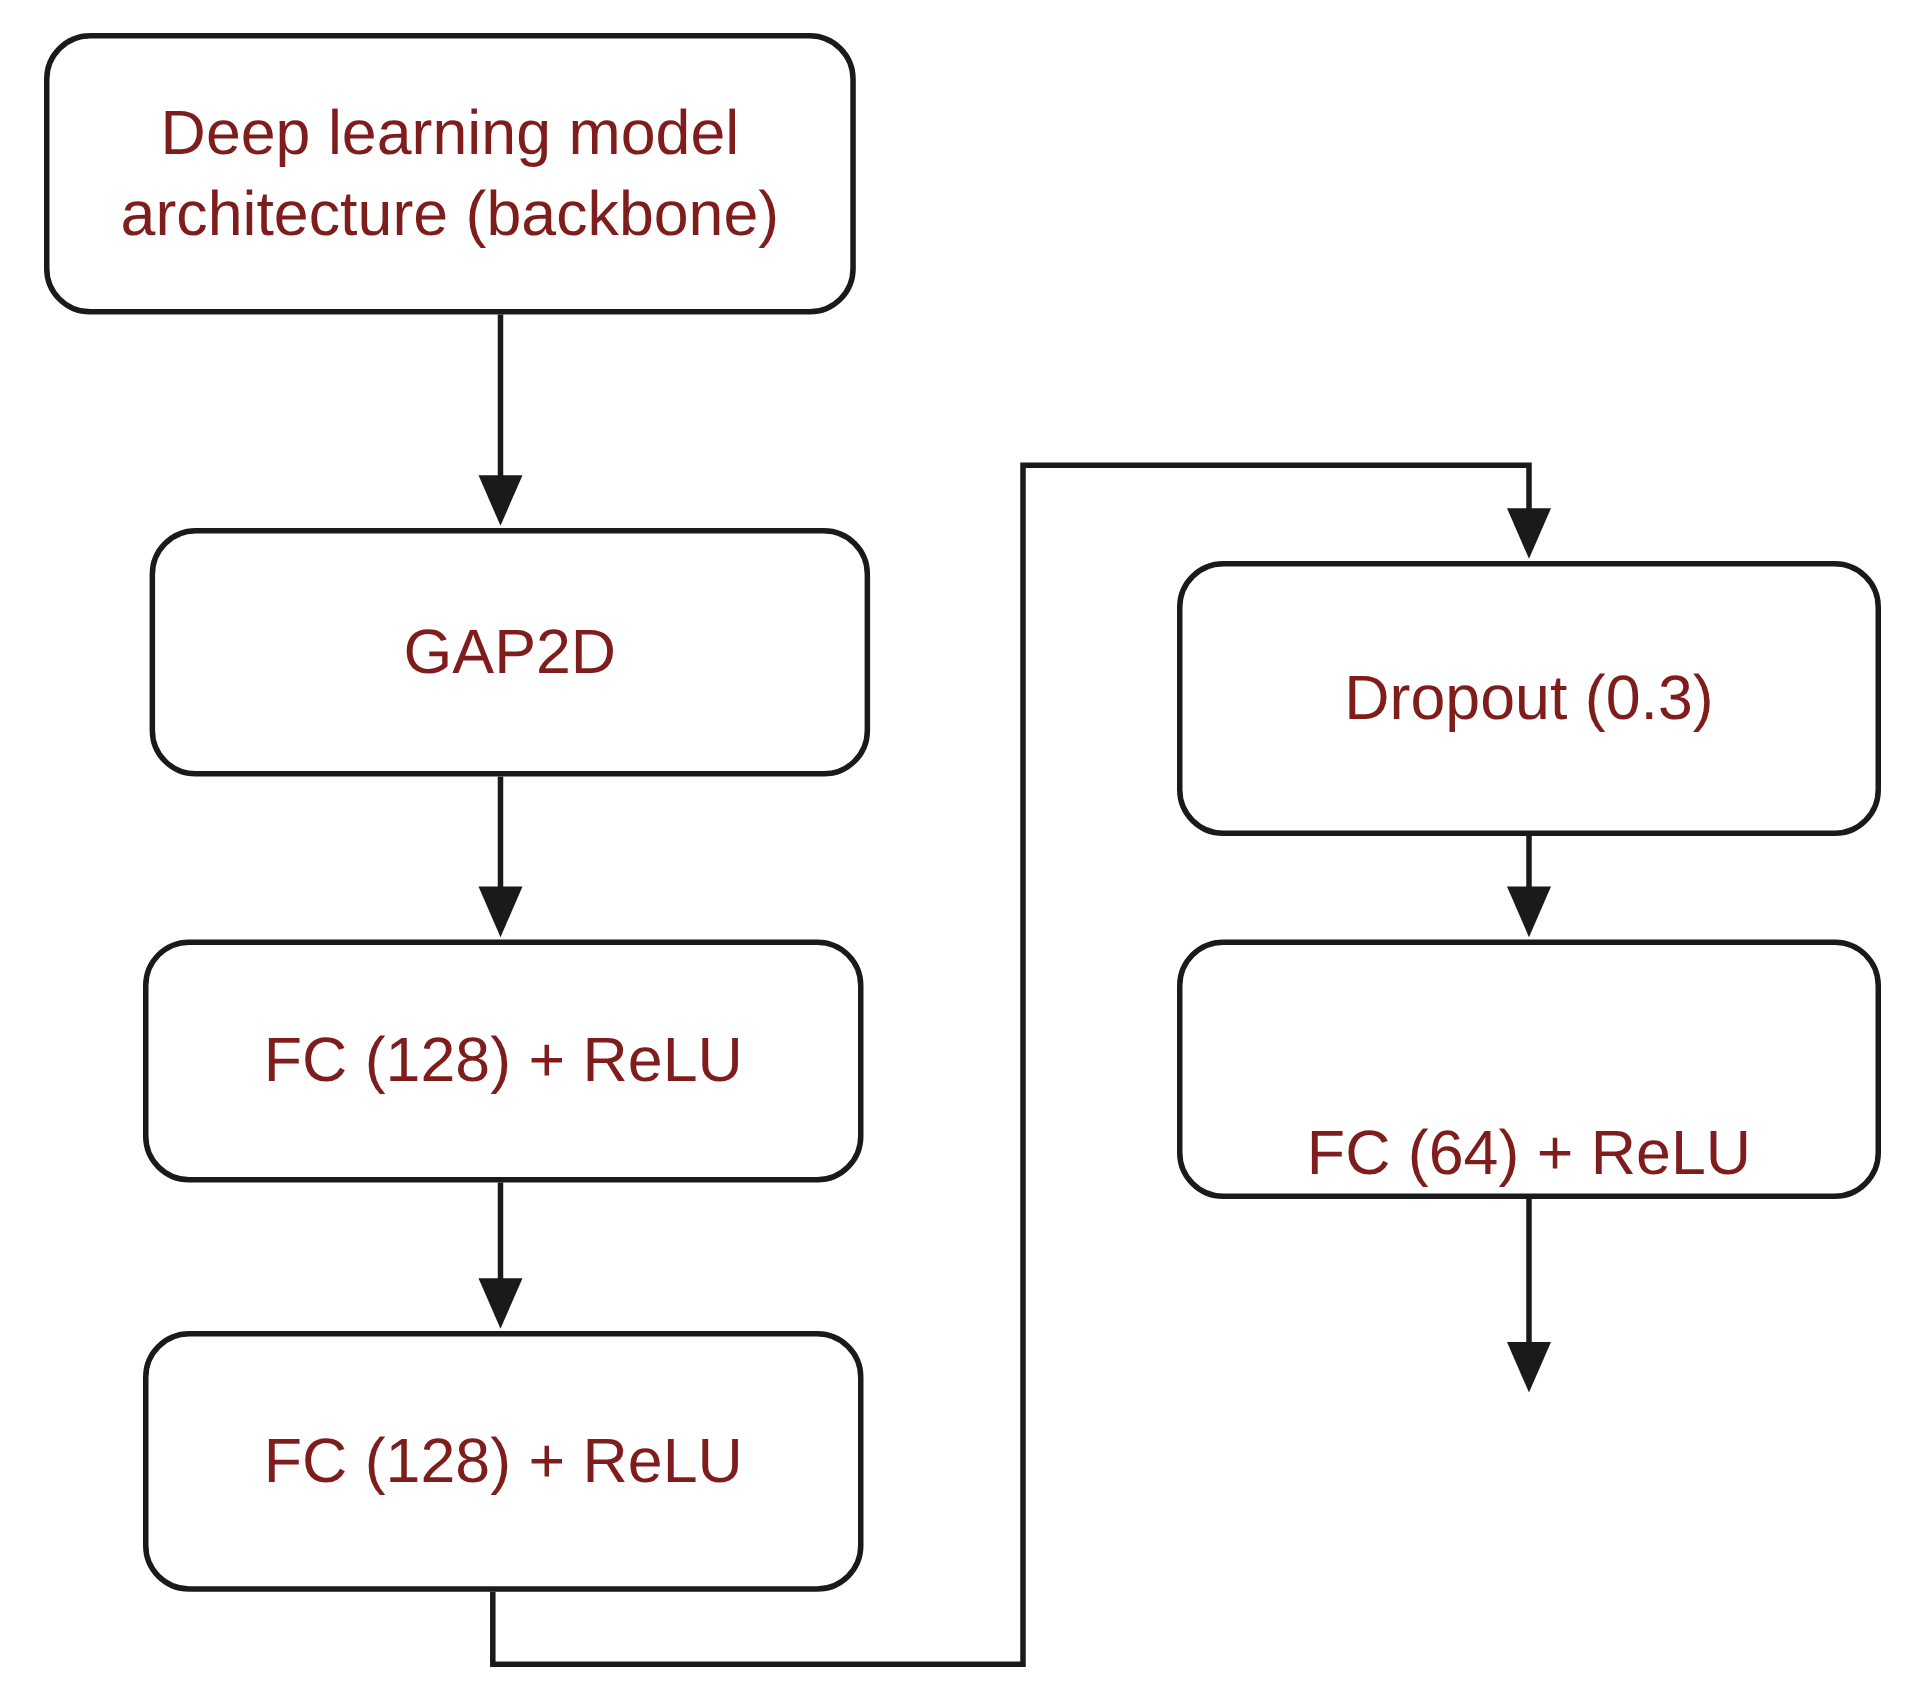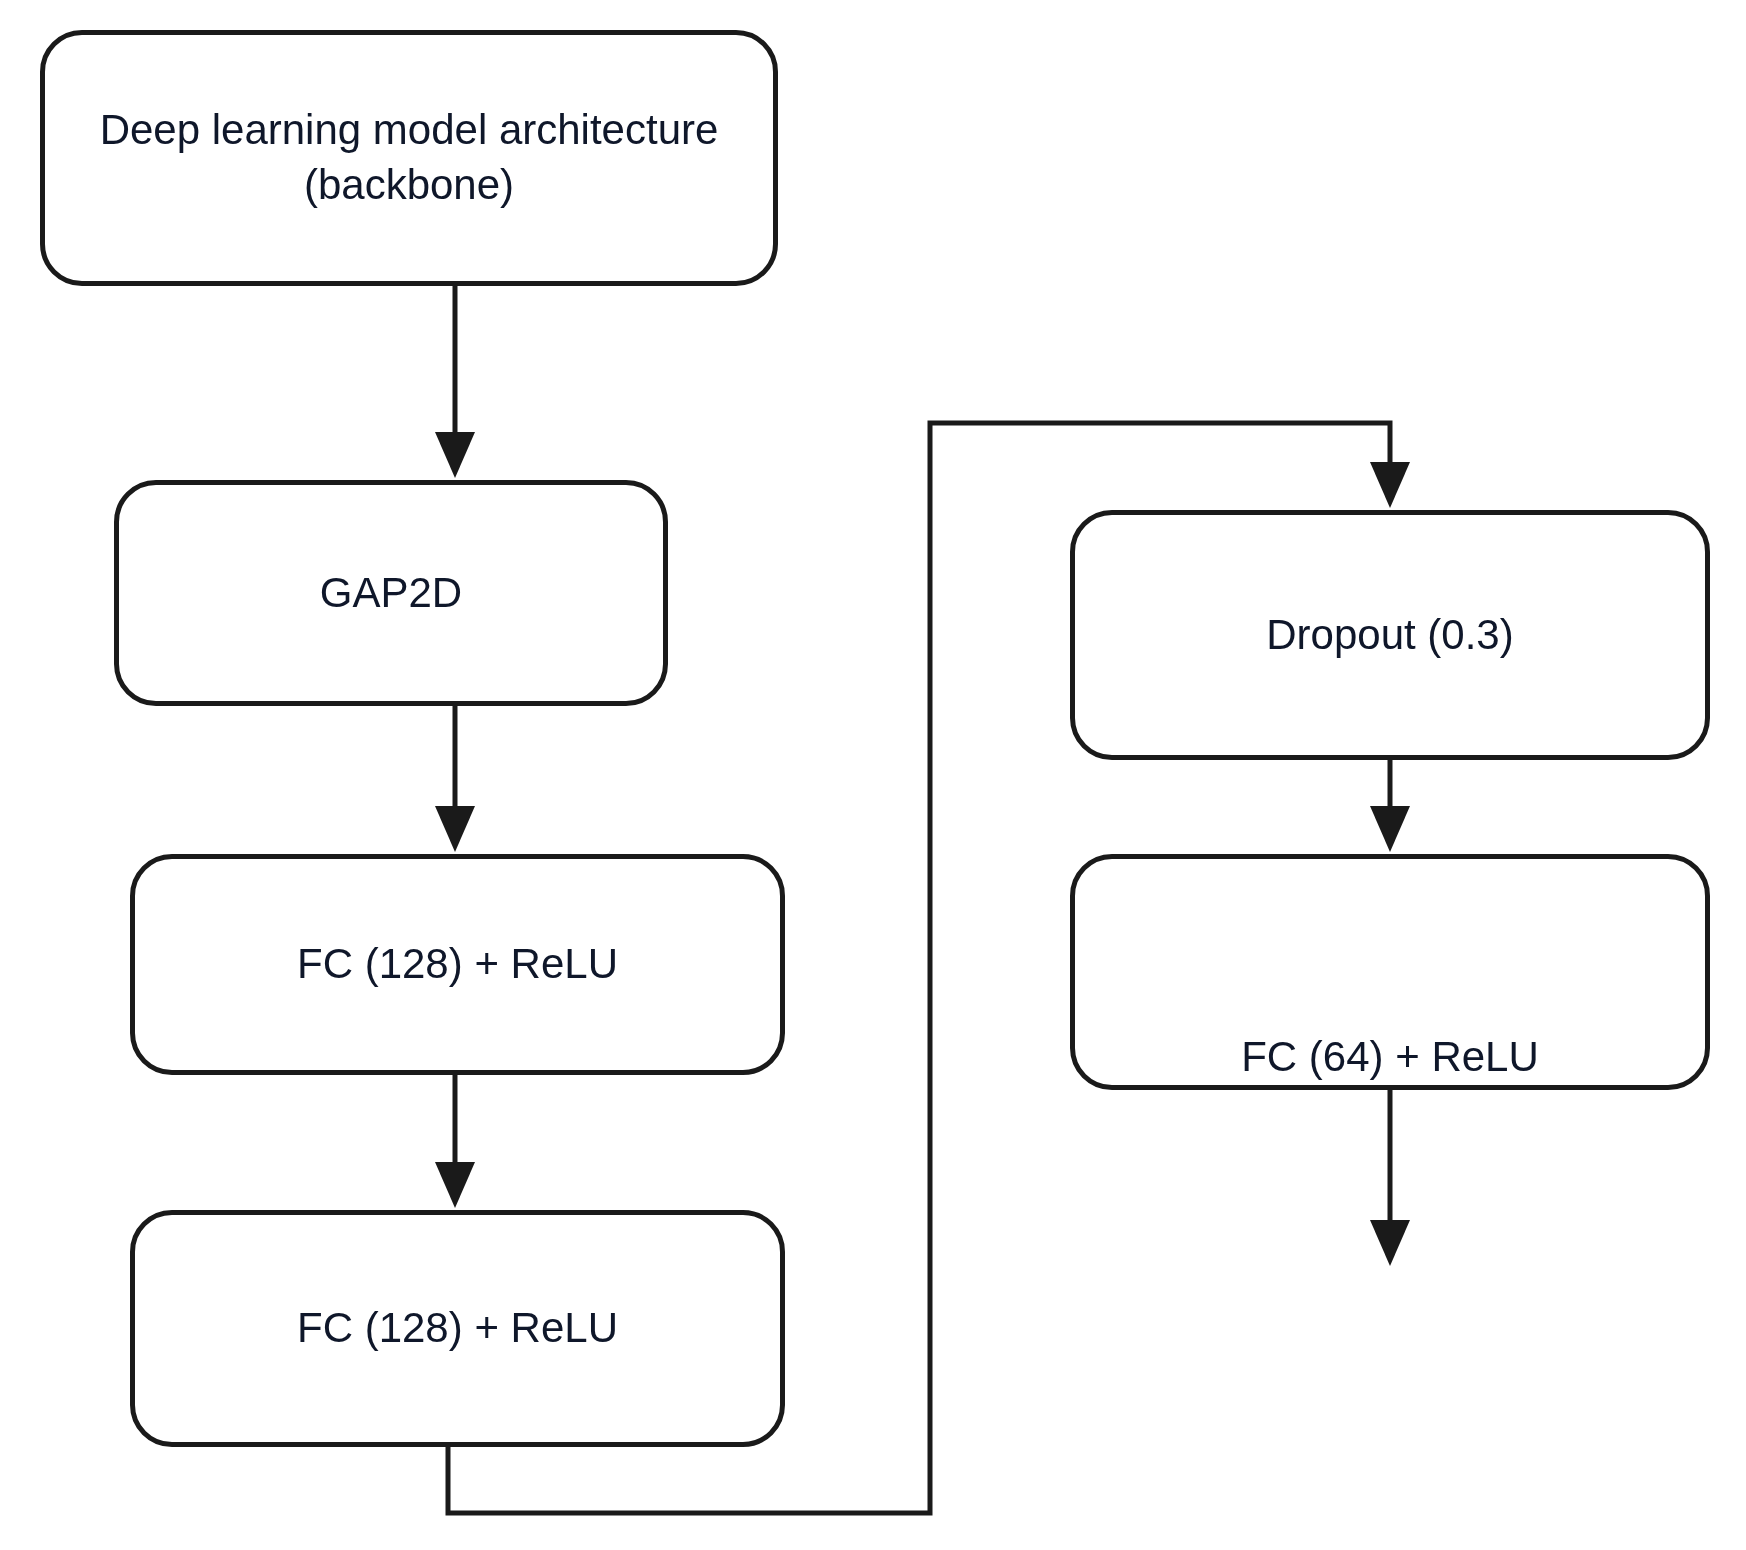--- a/index.html
+++ b/index.html
@@ -26,28 +26,28 @@
   .node {
     position: absolute;
     box-sizing: border-box;
     border: 5px solid #1a1a1a;
     border-radius: 42px;
     background: #ffffff;
     display: flex;
     align-items: center;
     justify-content: center;
     text-align: center;
-    color: #0f172a;
-    font-size: 42px;
+    color: #7f1d1d;
+    font-size: 57px;
     line-height: 1.3;
     z-index: 2;
     padding: 0 20px;
   }
   #node-backbone { left: 40px;   top: 30px;   width: 738px; height: 256px; }
-  #node-gap2d    { left: 114px;  top: 480px;  width: 554px; height: 226px; }
+  #node-gap2d    { left: 136px;  top: 480px;  width: 655px; height: 226px; }
   #node-fc128a   { left: 130px;  top: 854px;  width: 655px; height: 221px; }
   #node-fc128b   { left: 130px;  top: 1210px; width: 655px; height: 237px; }
   #node-dropout  { left: 1070px; top: 510px;  width: 640px; height: 250px; }
   #node-fc64     { left: 1070px; top: 854px;  width: 640px; height: 236px; align-items: flex-end; }
   #node-output   { left: 1070px; top: 1268px; width: 640px; height: 240px; }
   .edge-stroke {
     fill: none;
     stroke: #1a1a1a;
     stroke-width: 5px;
   }

